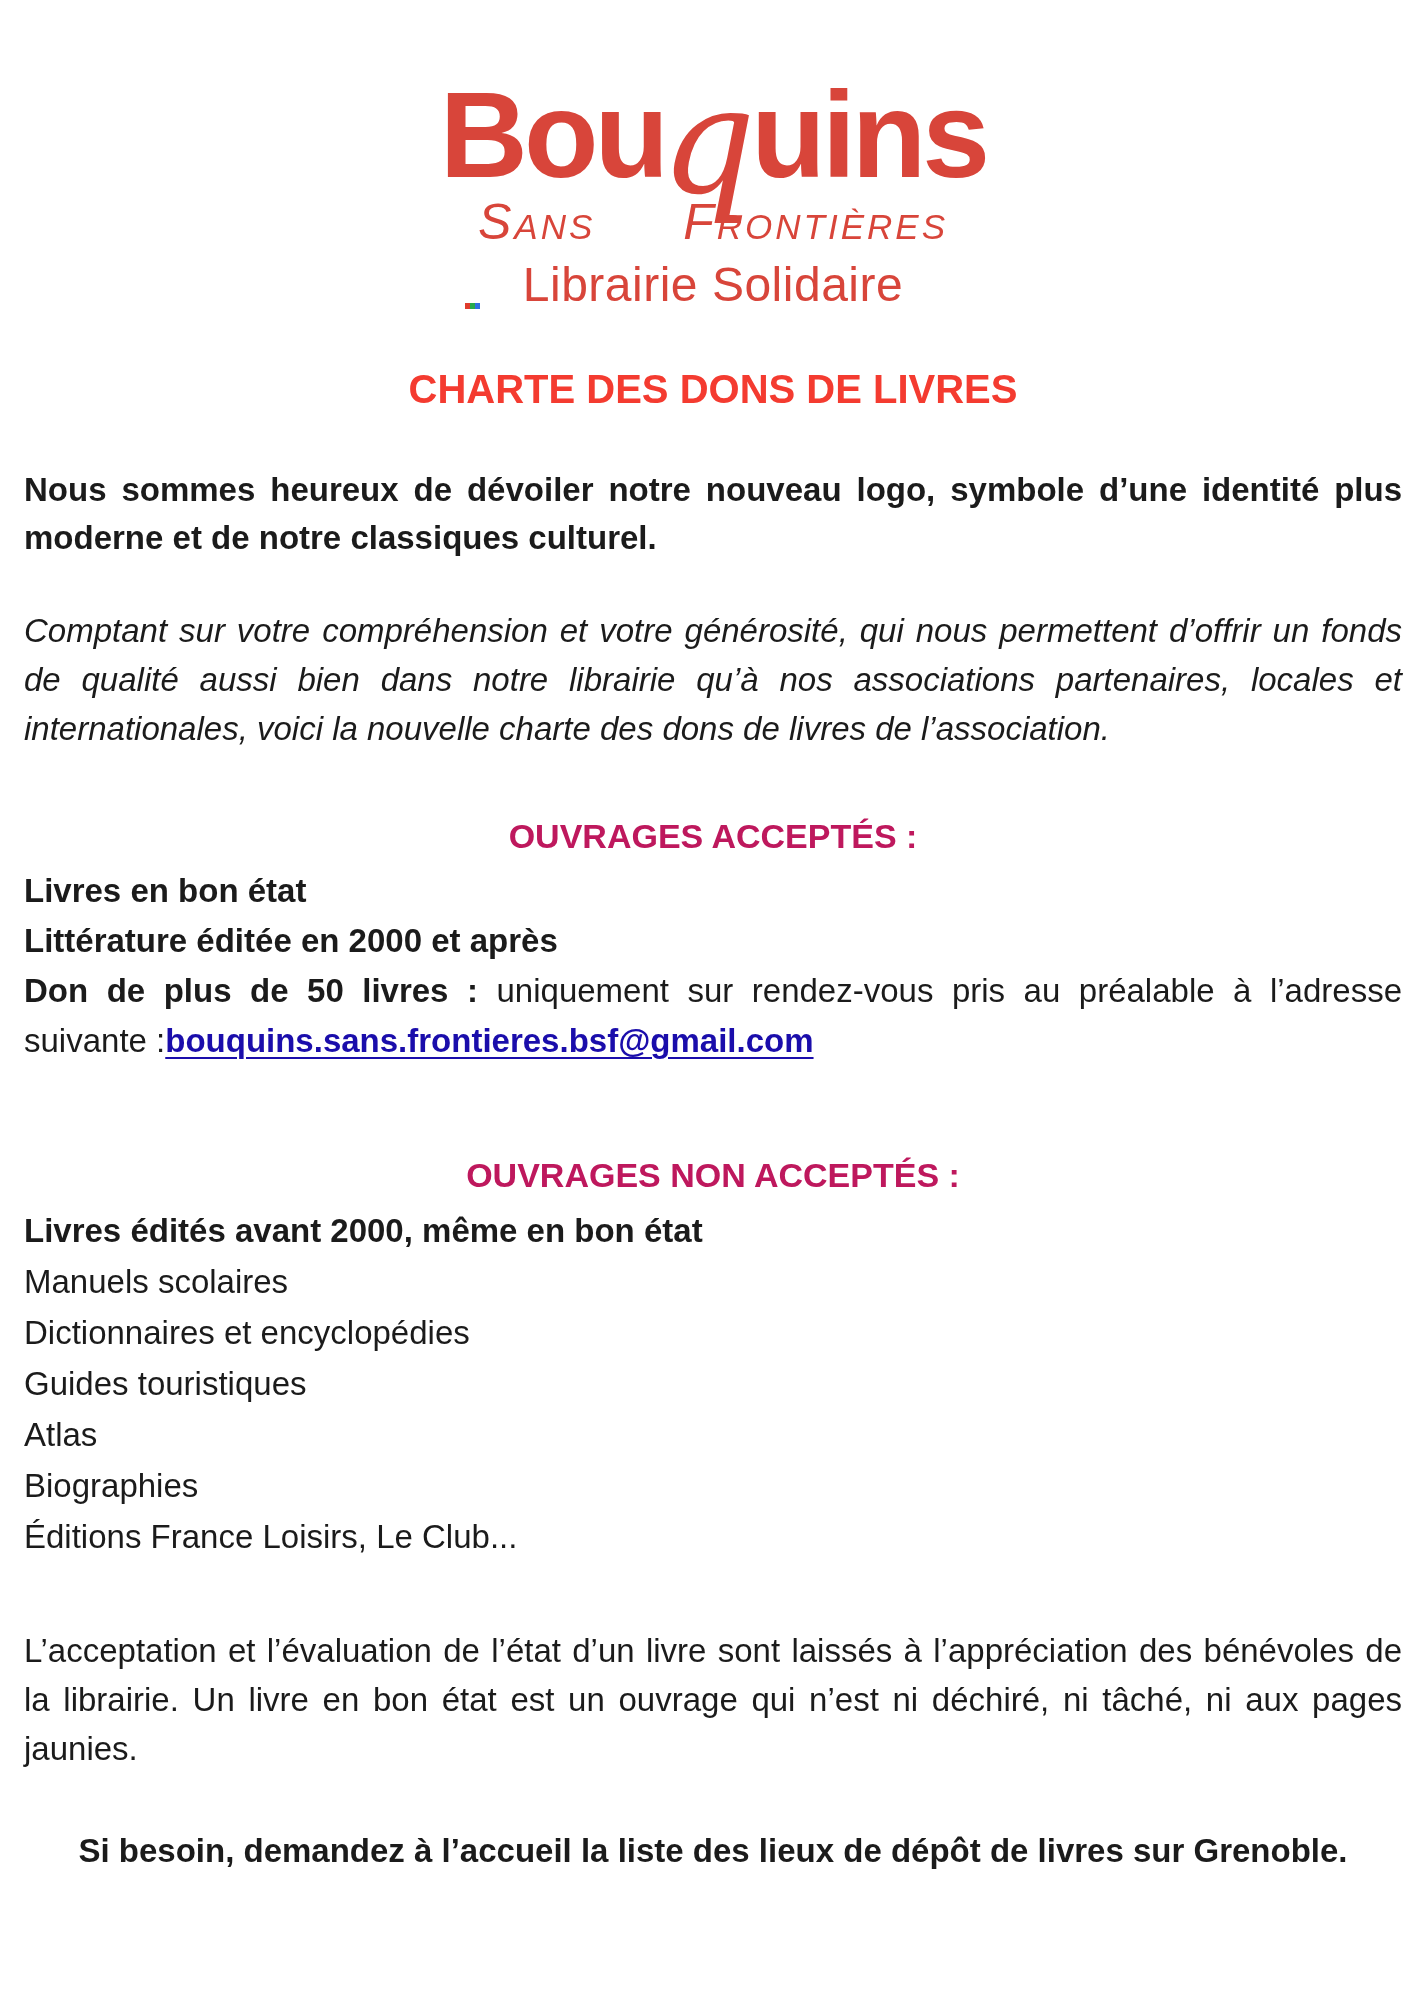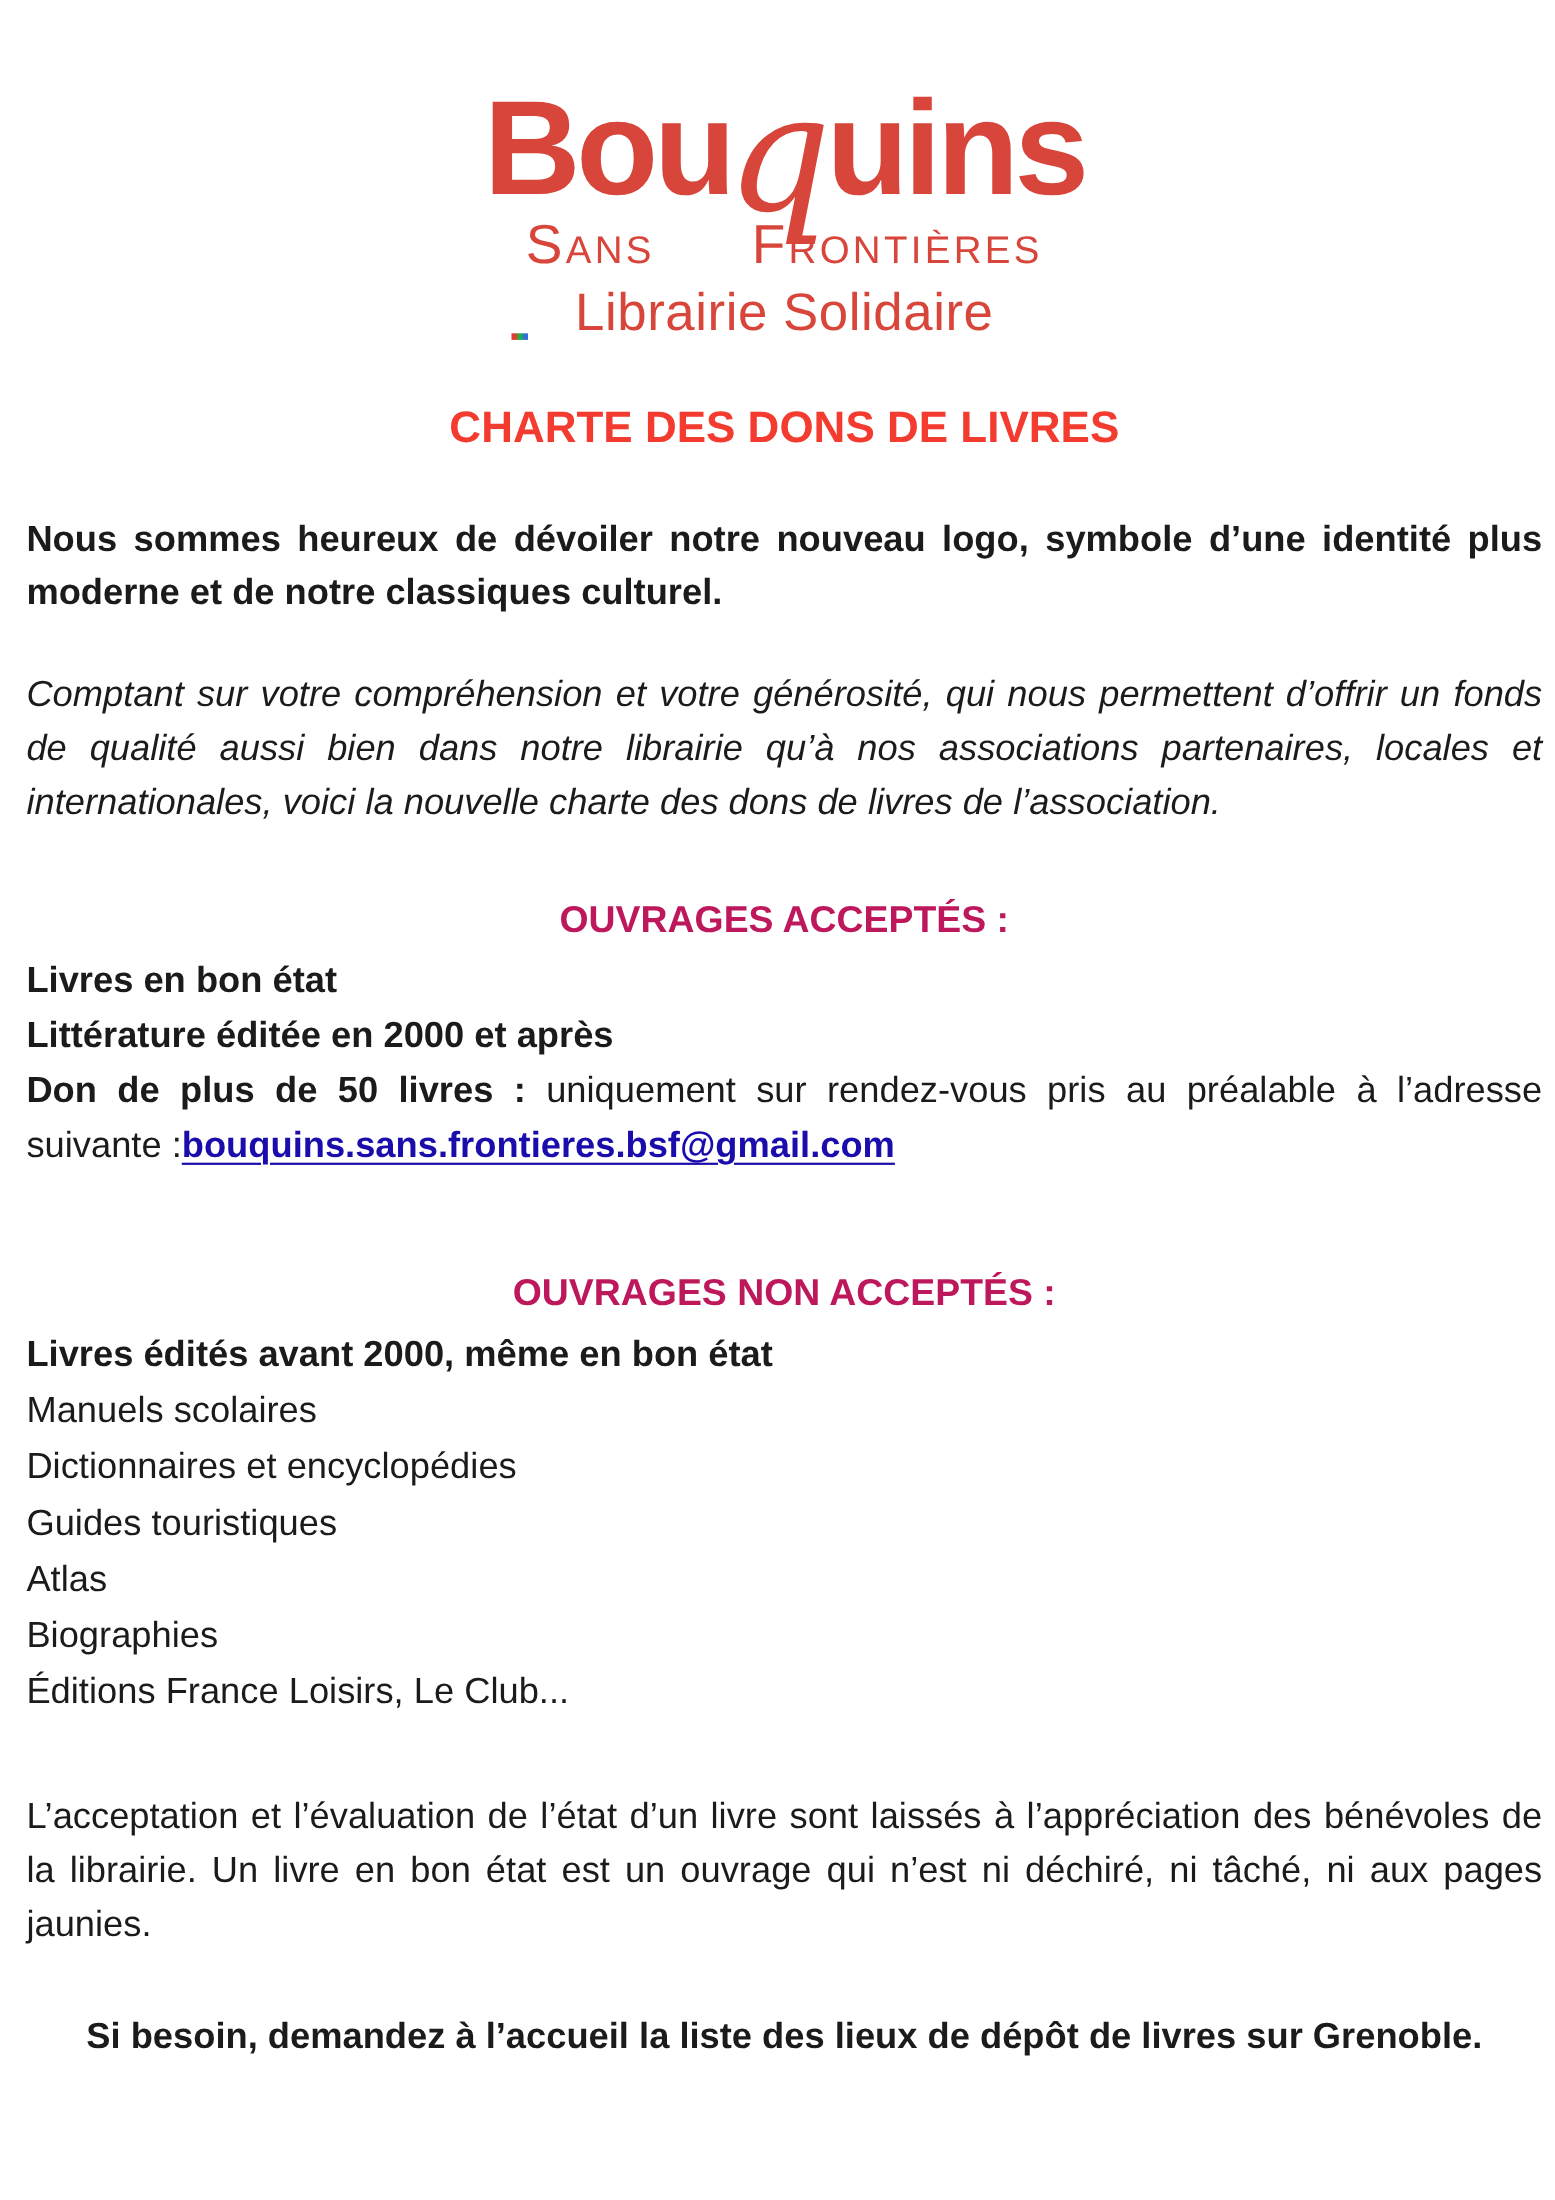--- a/index.html
+++ b/index.html
@@ -46,20 +46,21 @@
   .logo-sub {
     display: flex;
     justify-content: center;
     gap: 88px;
     font-size: 50px;
     font-variant: small-caps;
     letter-spacing: 3px;
     font-weight: 400;
     margin-top: 2px;
     white-space: nowrap;
+    font-style: italic;
   }
   .logo-tagline {
     font-size: 48px;
     font-weight: 400;
     letter-spacing: 0.5px;
     margin-top: 14px;
   }
   .color-artifact {
     position: absolute;
     left: 465px;

